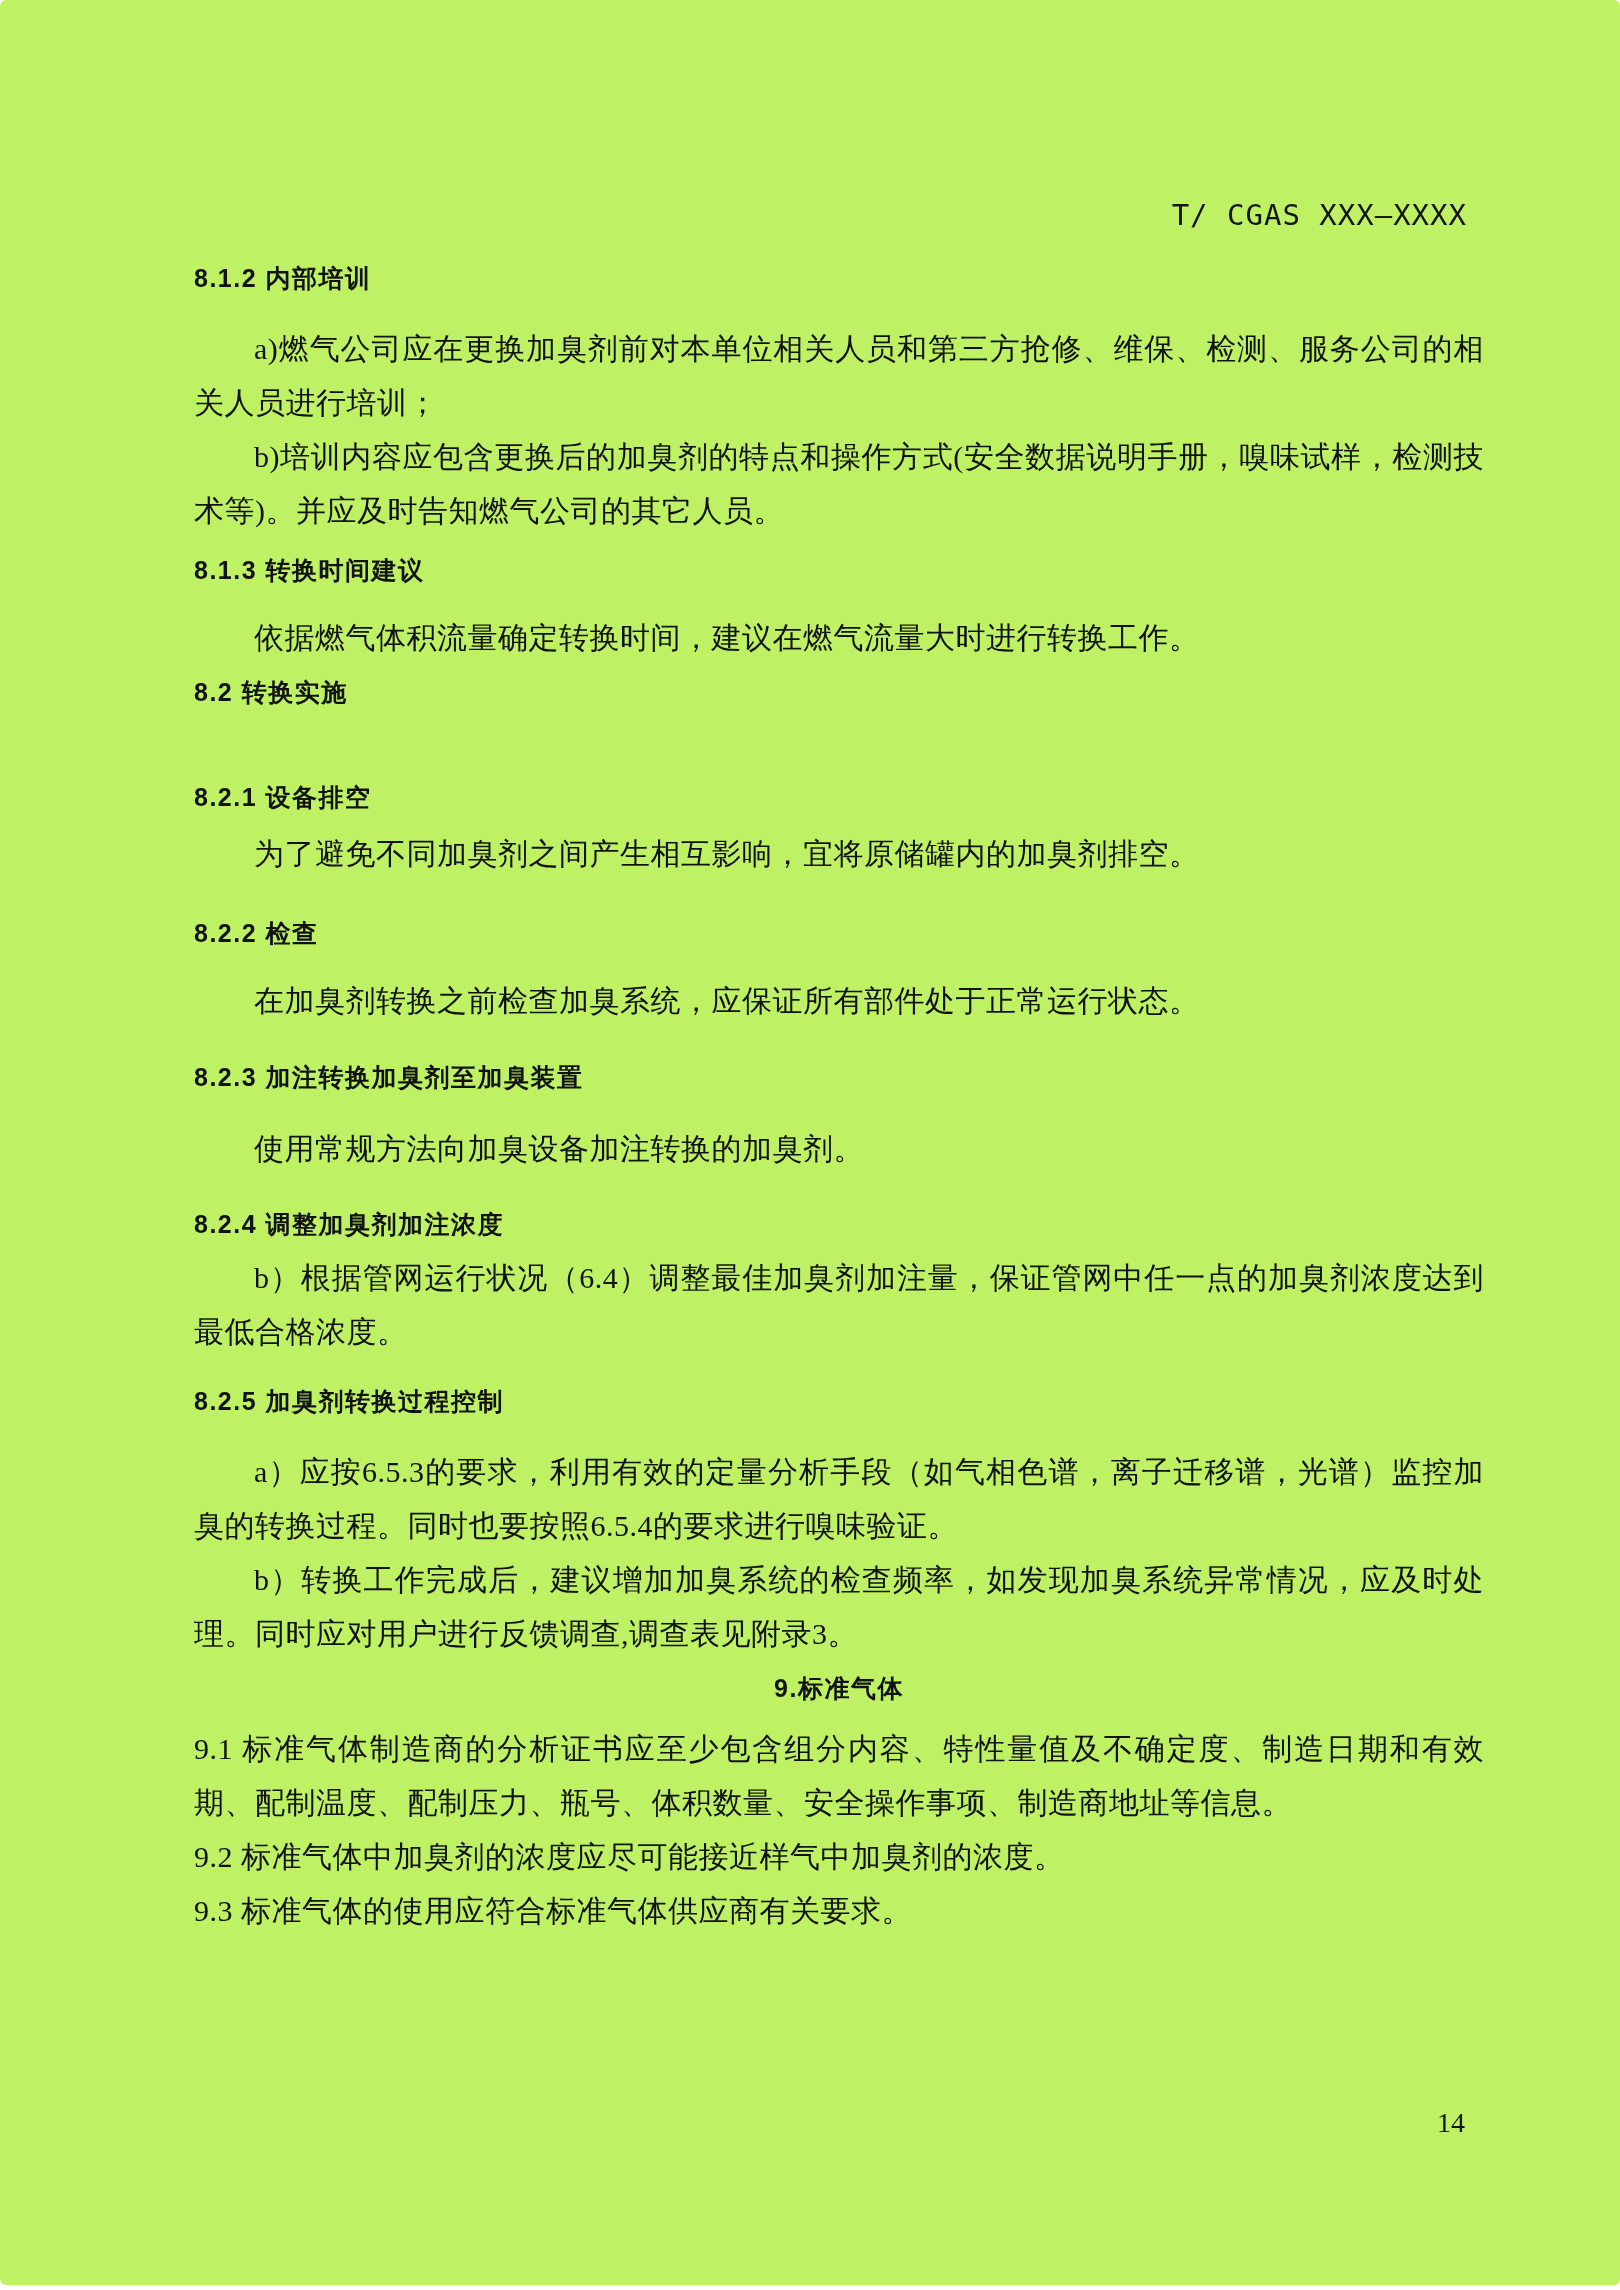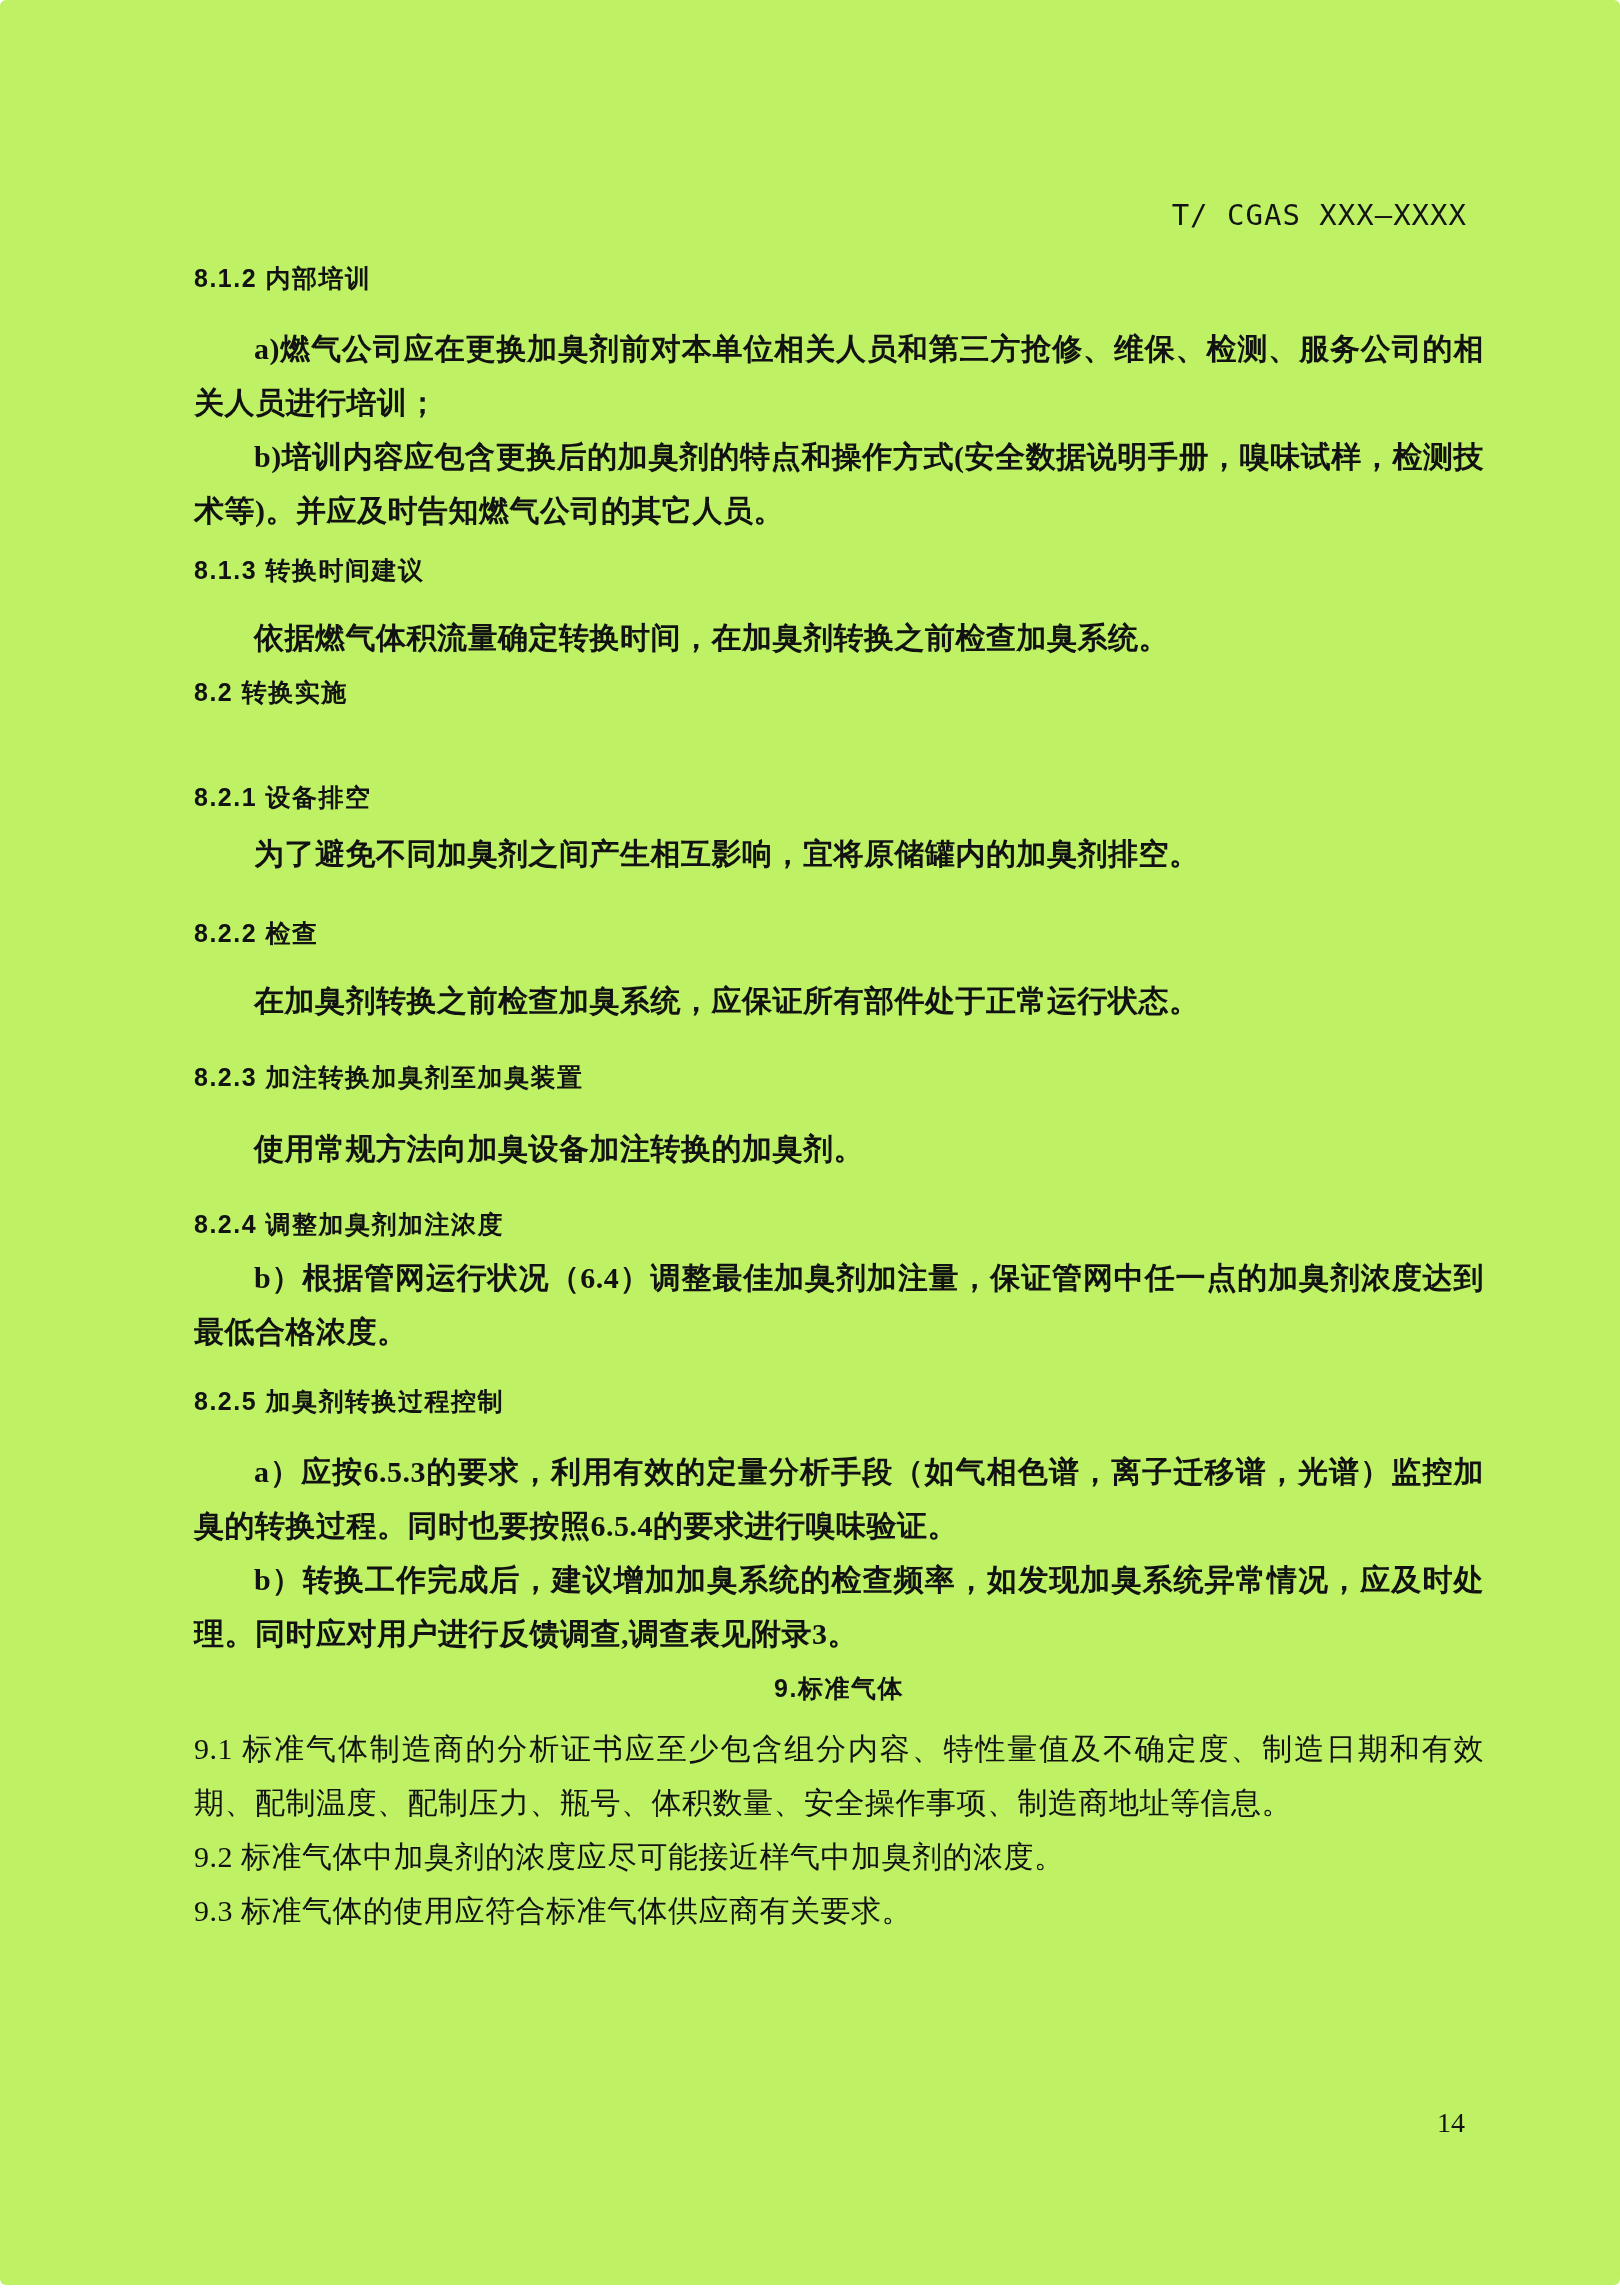--- a/index.html
+++ b/index.html
@@ -44,21 +44,21 @@
   }
   .p {
     font-family: "Liberation Serif", "DejaVu Serif", serif;
     font-size: 30px;
     line-height: 54px;
     letter-spacing: 0.5px;
     margin: 0;
     text-align: justify;
     text-justify: inter-ideograph;
   }
-  .p.indent { text-indent: 2em; font-weight: bold; }
+  .p.indent { text-indent: 2em; }
   .p.noindent { text-indent: 0; }
   
   .mt-b0  { margin-top: 251px; }
   .mt-b1  { margin-top: 16.7px; }
   .mt-b2  { margin-top: 0; }
   .mt-b3  { margin-top: 4.9px; }
   .mt-b4  { margin-top: 14.7px; }
   .mt-b5  { margin-top: 0; }
   .mt-b6  { margin-top: 51px; }
   .mt-b7  { margin-top: 2.9px; }
@@ -93,21 +93,21 @@
 
   <div class="doc-header">T/ CGAS XXX—XXXX</div>
 
   <div class="content">
 
     <h3 class="h mt-b0">8.1.2 内部培训</h3>
     <p class="p indent mt-b1">a)燃气公司应在更换加臭剂前对本单位相关人员和第三方抢修、维保、检测、服务公司的相关人员进行培训；</p>
     <p class="p indent mt-b2">b)培训内容应包含更换后的加臭剂的特点和操作方式(安全数据说明手册，嗅味试样，检测技术等)。并应及时告知燃气公司的其它人员。</p>
 
     <h3 class="h mt-b3">8.1.3 转换时间建议</h3>
-    <p class="p indent mt-b4">依据燃气体积流量确定转换时间，在加臭剂转换之前检查加臭系统。</p>
+    <p class="p indent mt-b4">依据燃气体积流量确定转换时间，建议在燃气流量大时进行转换工作。</p>
 
     <h3 class="h mt-b5">8.2 转换实施</h3>
 
     <h3 class="h mt-b6">8.2.1 设备排空</h3>
     <p class="p indent mt-b7">为了避免不同加臭剂之间产生相互影响，宜将原储罐内的加臭剂排空。</p>
 
     <h3 class="h mt-b8">8.2.2 检查</h3>
     <p class="p indent mt-b9">在加臭剂转换之前检查加臭系统，应保证所有部件处于正常运行状态。</p>
 
     <h3 class="h mt-b10">8.2.3 加注转换加臭剂至加臭装置</h3>

